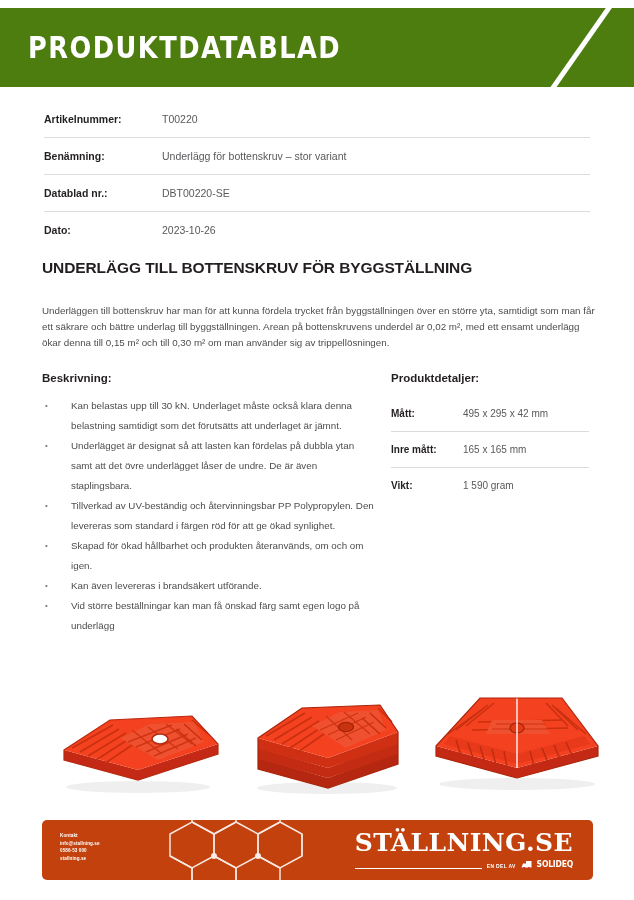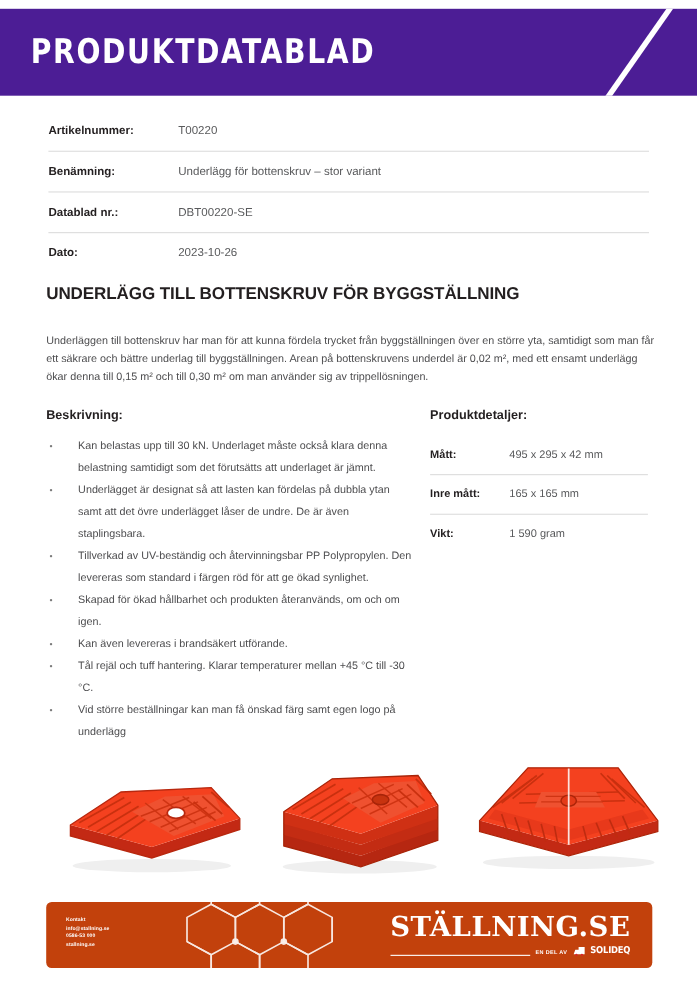--- a/index.html
+++ b/index.html
@@ -16,21 +16,21 @@
     color: #231f20;
   }
 
   
   .header-banner {
     position: absolute;
     left: 0;
     top: 8px;
     width: 634px;
     height: 79px;
-    background: #4c1d95;
+    background: #4d7c0f;
     overflow: hidden;
   }
   .header-title {
     position: absolute;
     left: 28px;
     top: 21px;
     font-family: "DejaVu Sans Condensed", "Liberation Sans Narrow", "Liberation Sans", sans-serif;
     font-weight: bold;
     font-size: 31px;
     letter-spacing: 1.6px;
@@ -290,21 +290,20 @@
 <div class="intro">Underläggen till bottenskruv har man för att kunna fördela trycket från byggställningen över en större yta, samtidigt som man får ett säkrare och bättre underlag till byggställningen. Arean på bottenskruvens underdel är 0,02 m², med ett ensamt underlägg ökar denna till 0,15 m² och till 0,30 m² om man använder sig av trippellösningen.</div>
 
 <div class="col-left">
   <div class="col-heading">Beskrivning:</div>
   <ul class="bullet-list">
     <li class="bullet-item">Kan belastas upp till 30 kN. Underlaget måste också klara denna belastning samtidigt som det förutsätts att underlaget är jämnt.</li>
     <li class="bullet-item">Underlägget är designat så att lasten kan fördelas på dubbla ytan samt att det övre underlägget låser de undre. De är även staplingsbara.</li>
     <li class="bullet-item">Tillverkad av UV-beständig och återvinningsbar PP Polypropylen. Den levereras som standard i färgen röd för att ge ökad synlighet.</li>
     <li class="bullet-item">Skapad för ökad hållbarhet och produkten återanvänds, om och om igen.</li>
     <li class="bullet-item">Kan även levereras i brandsäkert utförande.</li>
-    <li class="bullet-item">Tål rejäl och tuff hantering. Klarar temperaturer mellan +45 °C till -30 °C.</li>
     <li class="bullet-item">Vid större beställningar kan man få önskad färg samt egen logo på underlägg</li>
   </ul>
 </div>
 
 <div class="col-right">
   <div class="col-heading">Produktdetaljer:</div>
   <div class="spec-table">
     <div class="spec-row">
       <div class="spec-label">Mått:</div>
       <div class="spec-value">495 x 295 x 42 mm</div>

